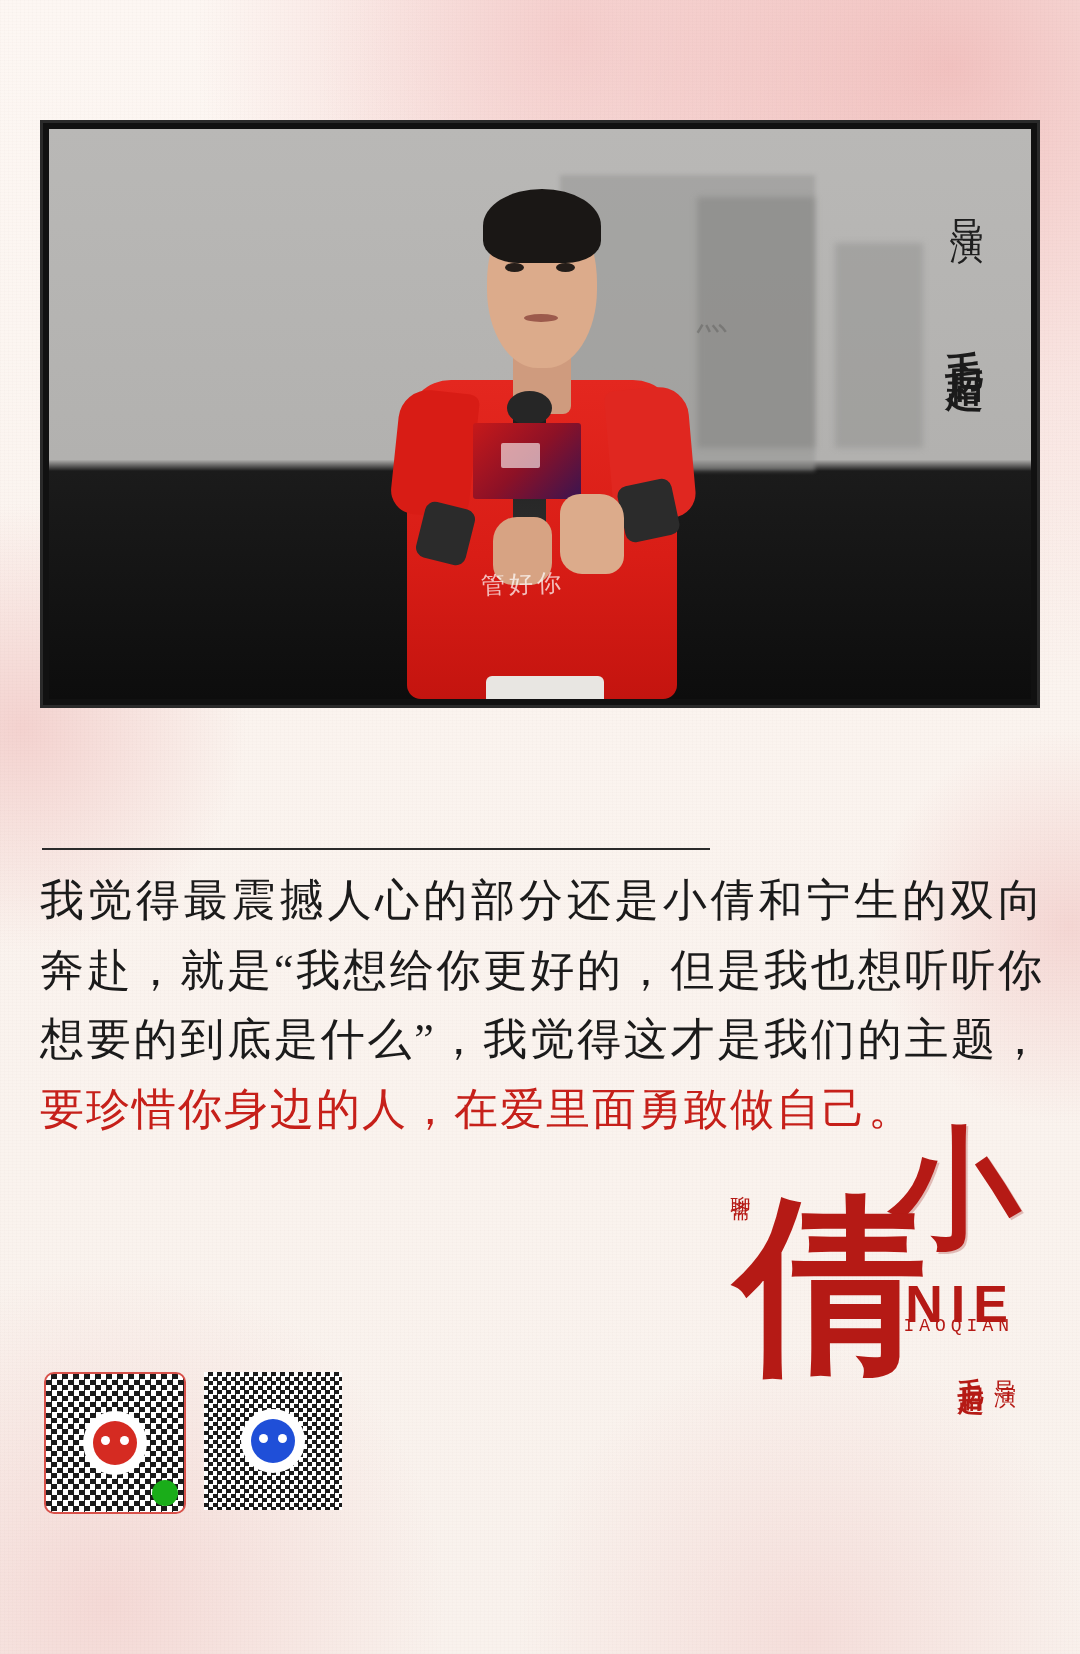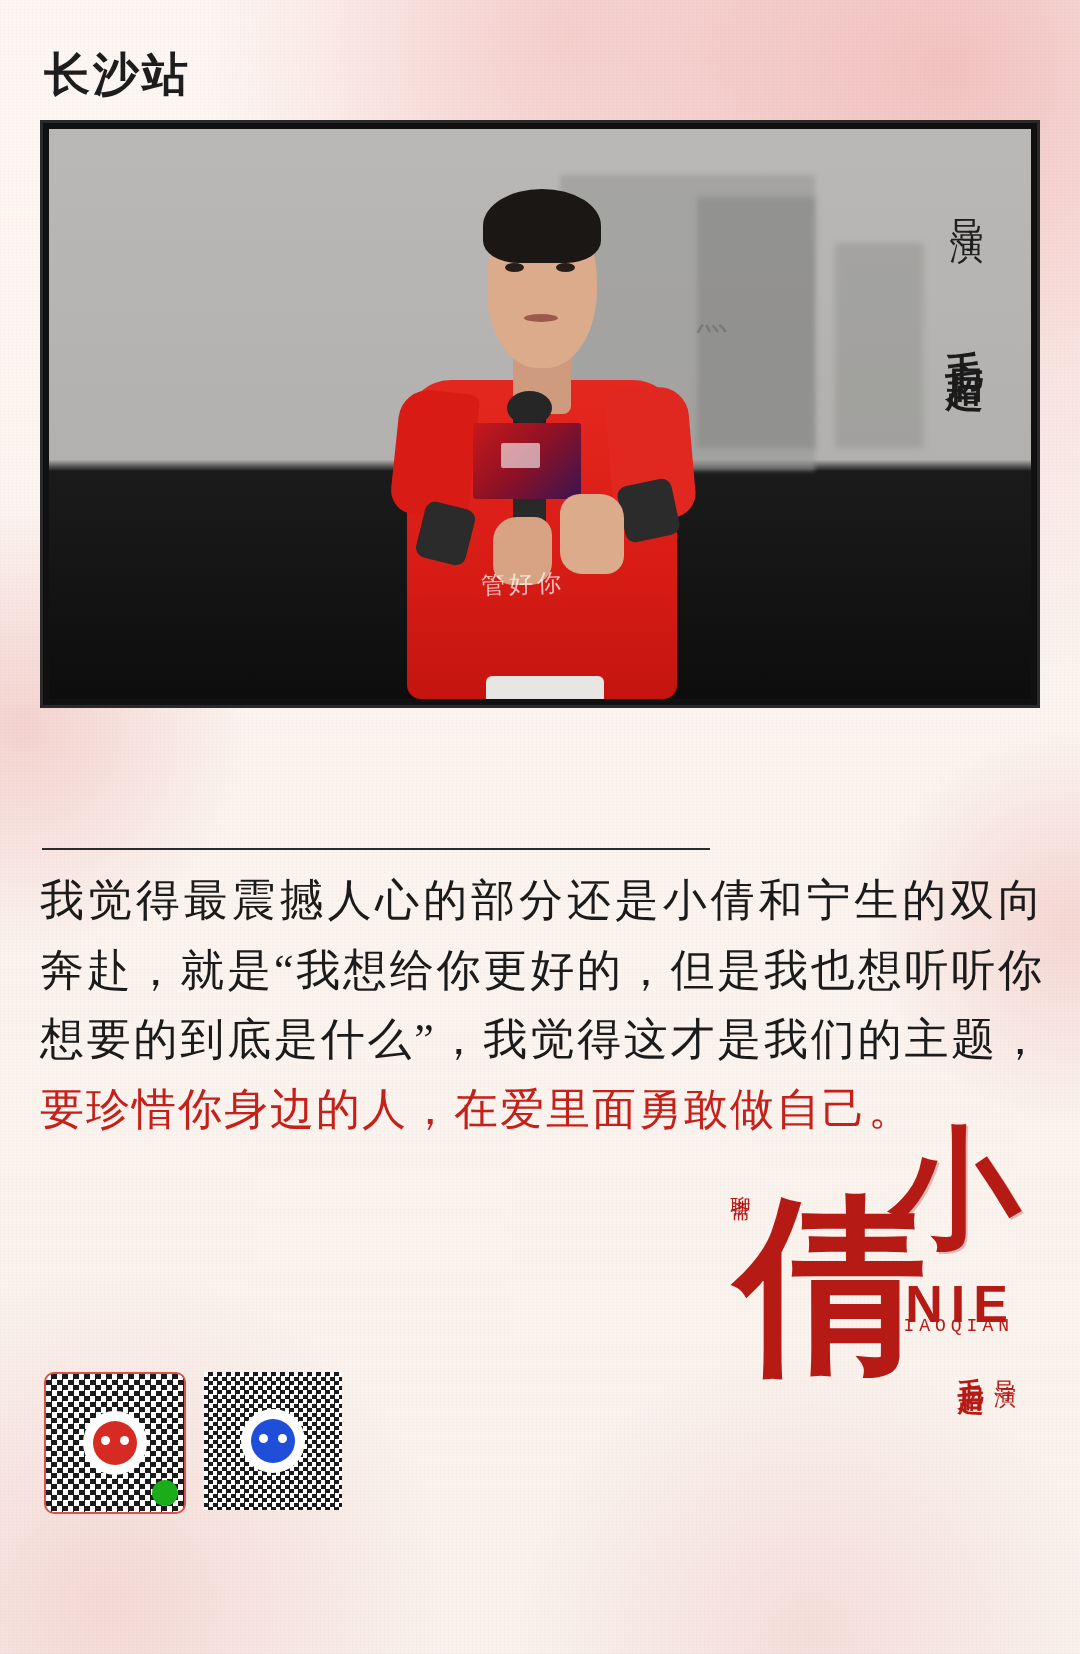--- a/index.html
+++ b/index.html
@@ -510,21 +510,20 @@
     color: #c01c16;
     font-family: "Liberation Serif", "DejaVu Serif", serif;
   }
 </style>
 </head>
 <body>
 
 <div class="poster">
   <div class="paper-noise"></div>
 
-  <div class="station-title">长沙站</div>
 
   <div class="photo-frame">
     <div class="photo">
       <div class="screen-shape-a"></div>
       <div class="screen-shape-b"></div>
       <div class="screen-shape-c"></div>
       <div class="screen-text">灬</div>
 
       <div class="person">
         <div class="p-shirt"></div>

